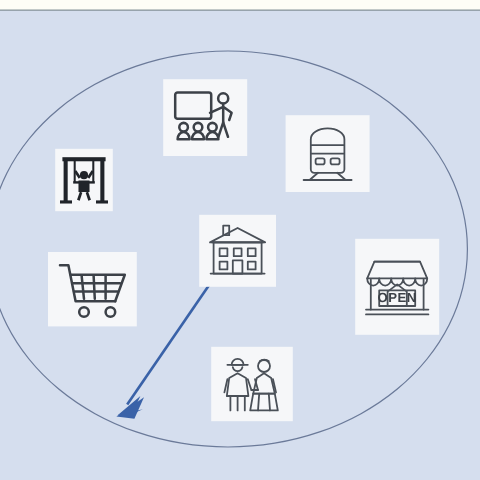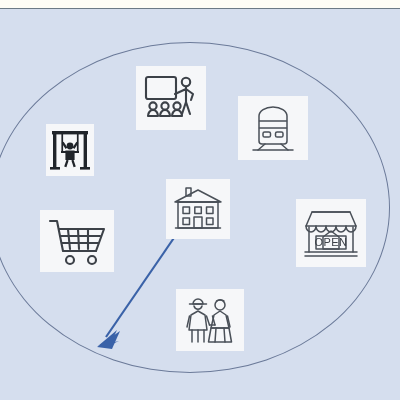--- a/index.html
+++ b/index.html
@@ -178,21 +178,21 @@
       <rect class="glyph-thin" x="11" y="22" width="6.5" height="6.5"></rect>
       <rect class="glyph-thin" x="22.8" y="22" width="6.5" height="6.5"></rect>
       <rect class="glyph-thin" x="34.5" y="22" width="6.5" height="6.5"></rect>
       <rect class="glyph-thin" x="11" y="33" width="6.5" height="6.5"></rect>
       <rect class="glyph-thin" x="34.5" y="33" width="6.5" height="6.5"></rect>
       <rect class="glyph-thin" x="22" y="32" width="8" height="11"></rect>
       <line class="glyph-thin" x1="3.5" y1="43" x2="48.5" y2="43"></line>
     </svg>
   </div>
 
-  <div class="tile" style="left:296px; top:199px; width:70px; height:68px;">
+  <div class="tile" style="left:296px; top:199px; width:70px; height:80px;font-weight:bold;">
     <svg width="60" height="58" viewBox="0 0 60 58">
       <line class="glyph-thin" x1="11" y1="8" x2="49" y2="8"></line>
       <path class="glyph-thin" d="M11 8 L5 22 L55 22 L49 8 z"></path>
       <path class="glyph-thin" d="M5 22 a5 6 0 0 0 10 0 a5 6 0 0 0 10 0 a5 6 0 0 0 10 0 a5 6 0 0 0 10 0 a5 6 0 0 0 10 0"></path>
       <path class="glyph-thin" d="M8 23 L8 48 M52 23 L52 48"></path>
       <path class="glyph-thin" d="M30 27 L22 33 L22 45 L38 45 L38 33 z"></path>
       <rect class="glyph-thin" x="15" y="32" width="30" height="13"></rect>
       <text class="open-text" x="30" y="42" text-anchor="middle">OPEN</text>
       <line class="glyph-thin" x1="4" y1="48" x2="56" y2="48"></line>
       <line class="glyph-thin" x1="4" y1="52" x2="56" y2="52"></line>

